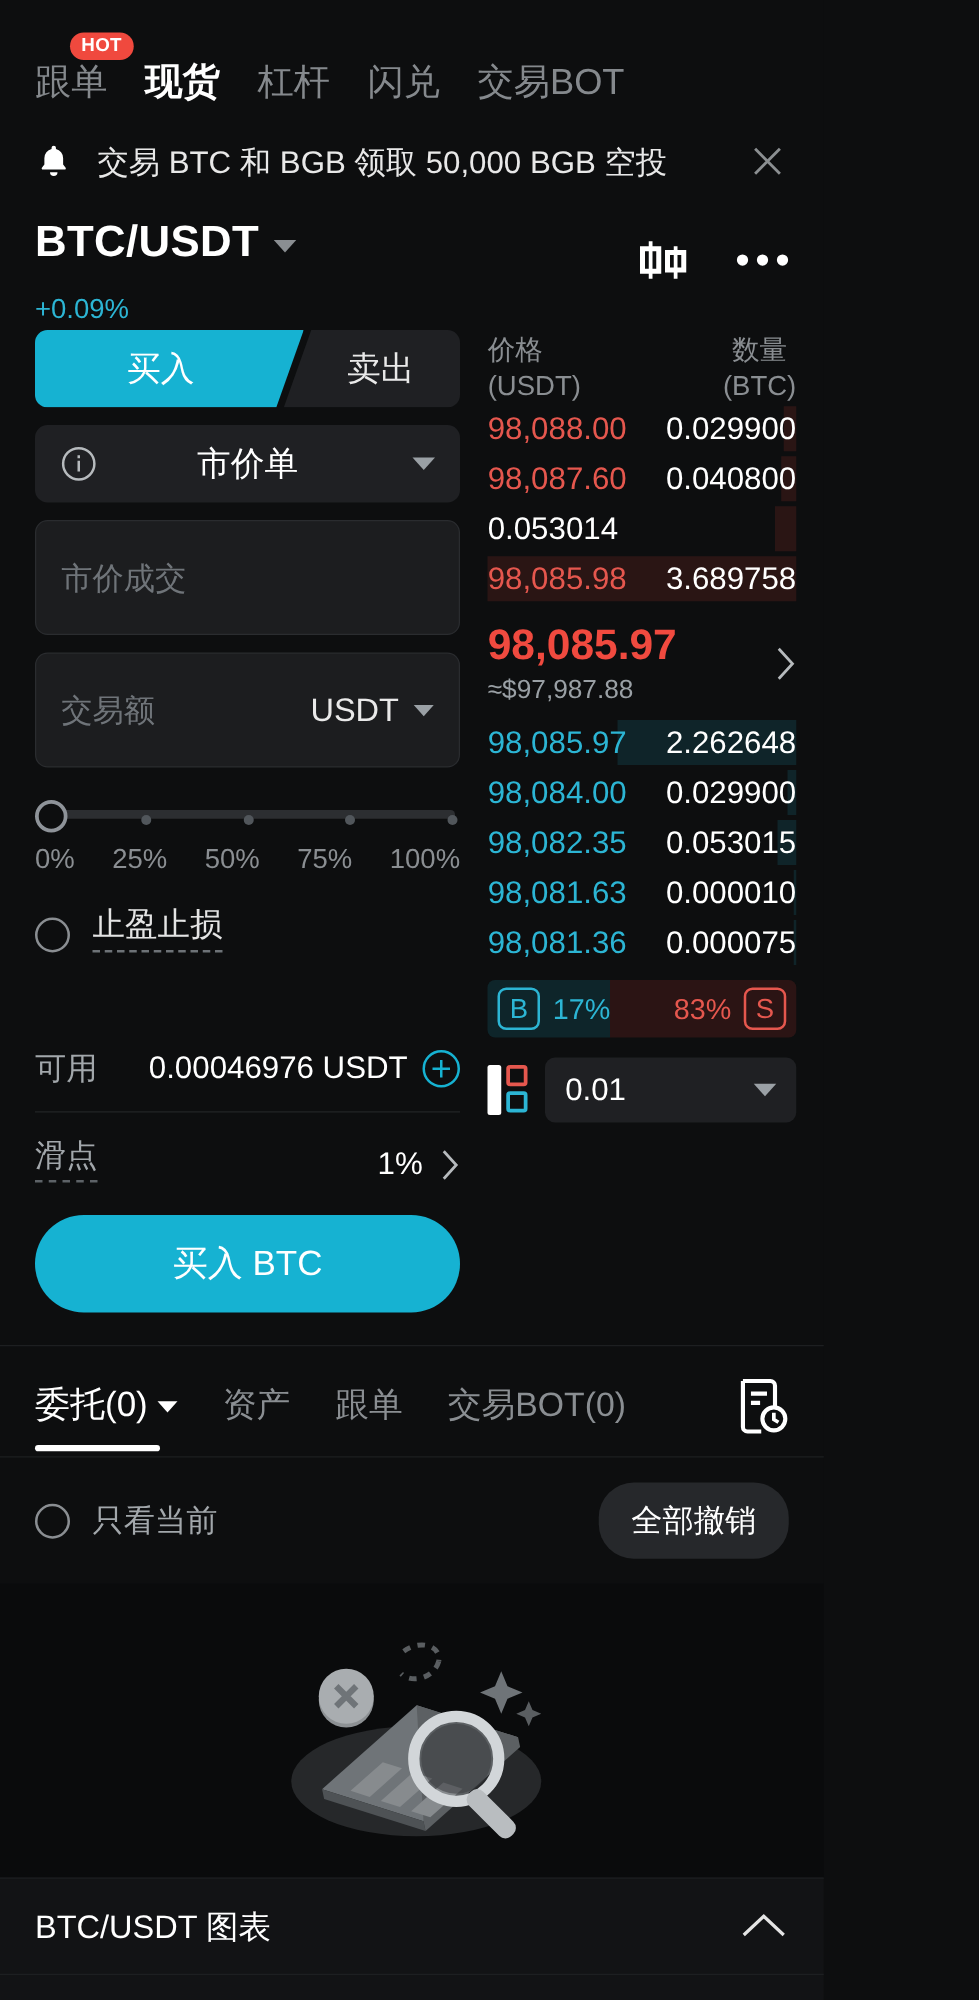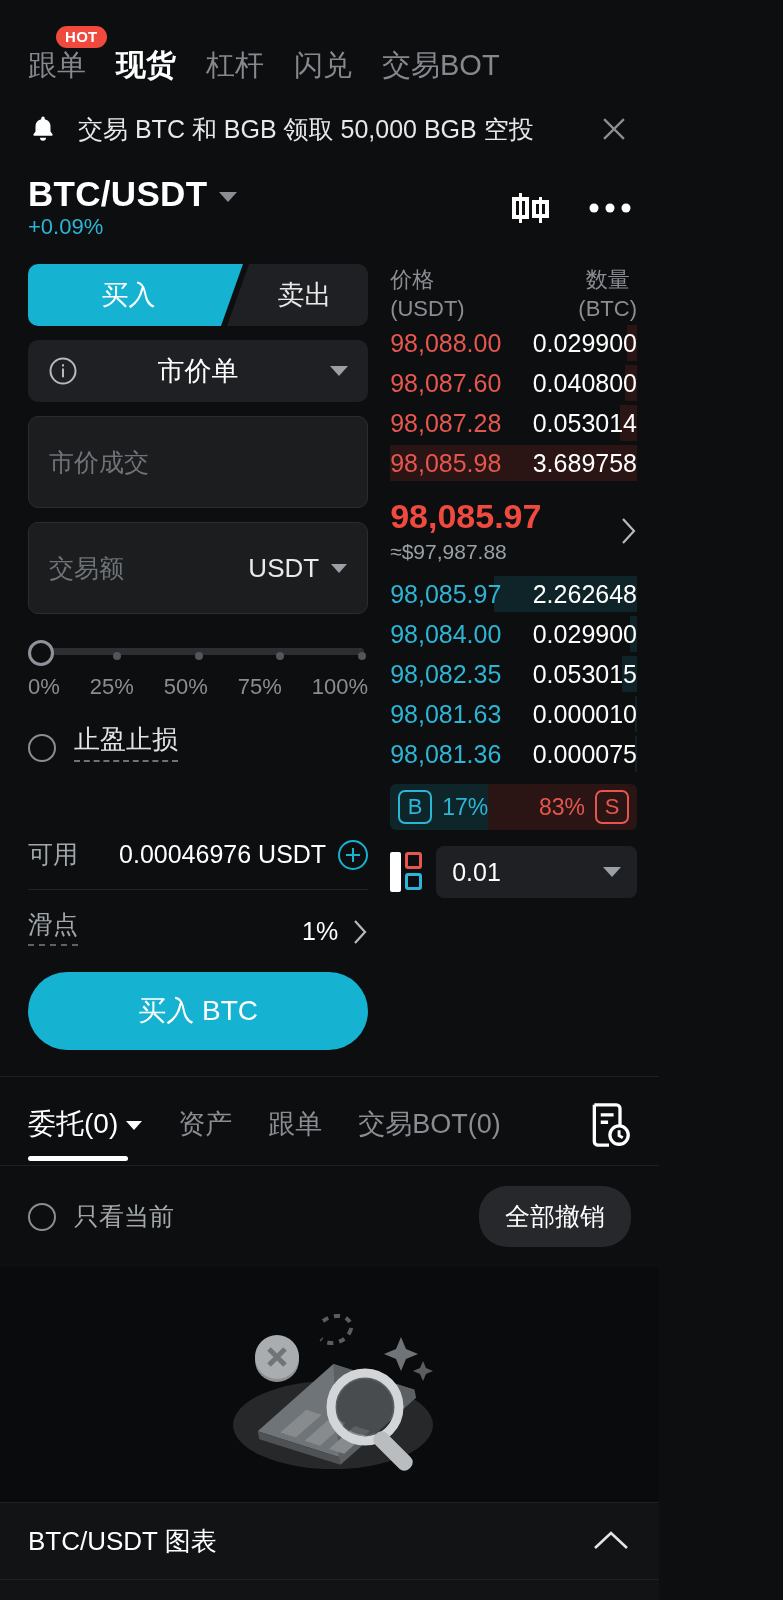--- a/index.html
+++ b/index.html
@@ -26,21 +26,21 @@
   .banner { display: flex; align-items: center; height: 78px; padding: 0 28px; gap: 20px; }
   .banner .bell { width: 30px; height: 30px; flex: 0 0 auto; }
   .banner .btext { font-size: 25px; color: #e8e8e8; flex: 1; }
   .banner .bclose { width: 34px; height: 34px; opacity: .75; }
 
   
   .symbolrow { display: flex; align-items: flex-start; padding: 6px 28px 0 28px; height: 88px; }
   .symbol-left { flex: 1; }
   .symbol-name { font-size: 35px; font-weight: bold; letter-spacing: .3px; display: flex; align-items: center; gap: 12px; }
   .caret-down { width: 0; height: 0; border-left: 9px solid transparent; border-right: 9px solid transparent; border-top: 10px solid #8a8e92; margin-top: 6px; }
-  .symbol-chg { font-size: 22px; color: #2cb5d4; margin-top: 0; }
+  .symbol-chg { font-size: 22px; color: #2cb5d4; margin-top: 20px; }
   .symbol-icons { display: flex; align-items: center; gap: 34px; padding-top: 14px; }
 
   
   .main { display: flex; padding: 0 0 0 0; }
   .left { width: 462px; padding: 0 22px 0 28px; }
   .right { width: 321px; padding-right: 22px; }
 
   
   .bs-toggle { display: flex; height: 62px; margin-top: 8px; position: relative; }
   .bs-buy {
@@ -331,21 +331,20 @@
         <span class="p">98,088.00</span>
         <span class="q">0.029900</span>
       </div>
       <div class="ob-row ask">
         <span class="depth" style="width:5%"></span>
         <span class="p">98,087.60</span>
         <span class="q">0.040800</span>
       </div>
       <div class="ob-row ask">
         <span class="depth" style="width:7%"></span>
-        <span class="p">98,087.28</span>
         <span class="q">0.053014</span>
       </div>
       <div class="ob-row ask">
         <span class="depth" style="width:100%"></span>
         <span class="p">98,085.98</span>
         <span class="q">3.689758</span>
       </div>
 
       <div class="midprice">
         <div>

